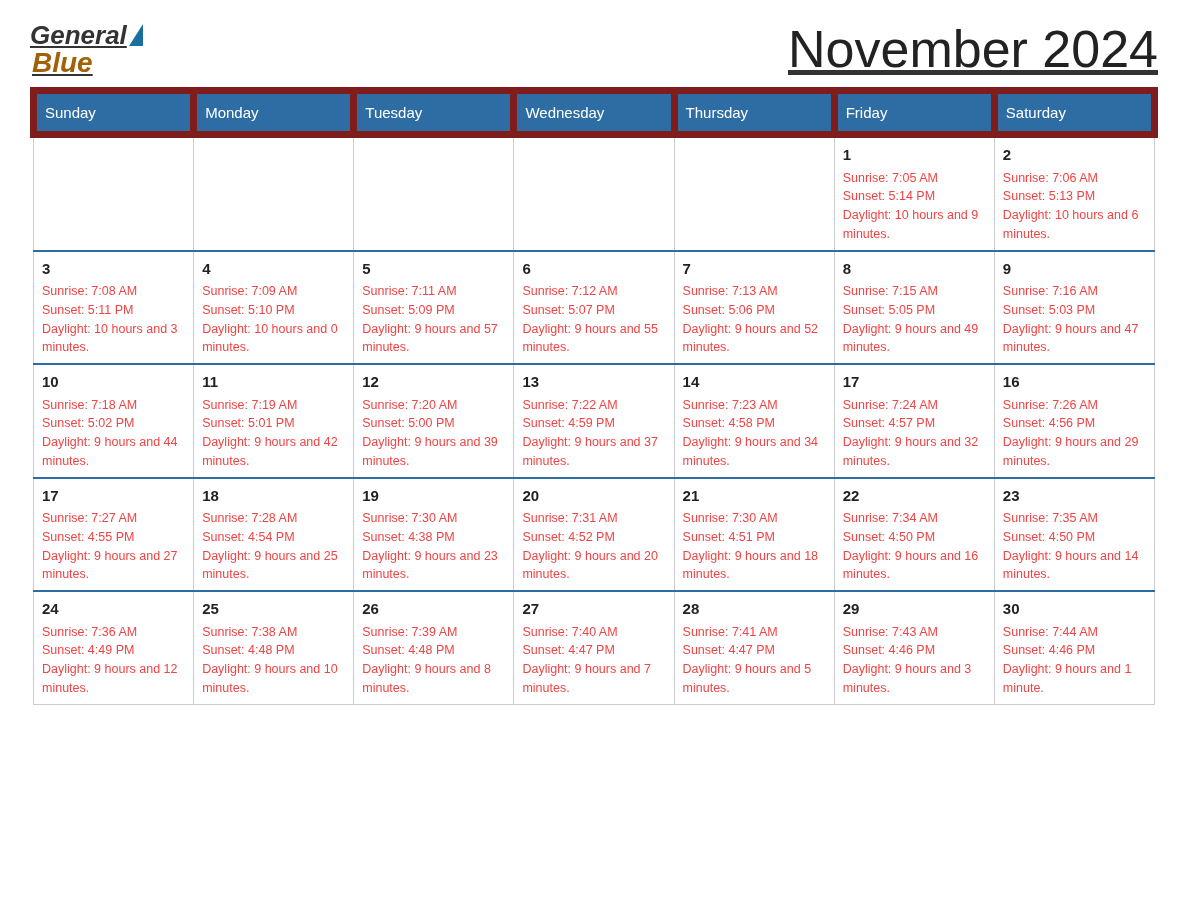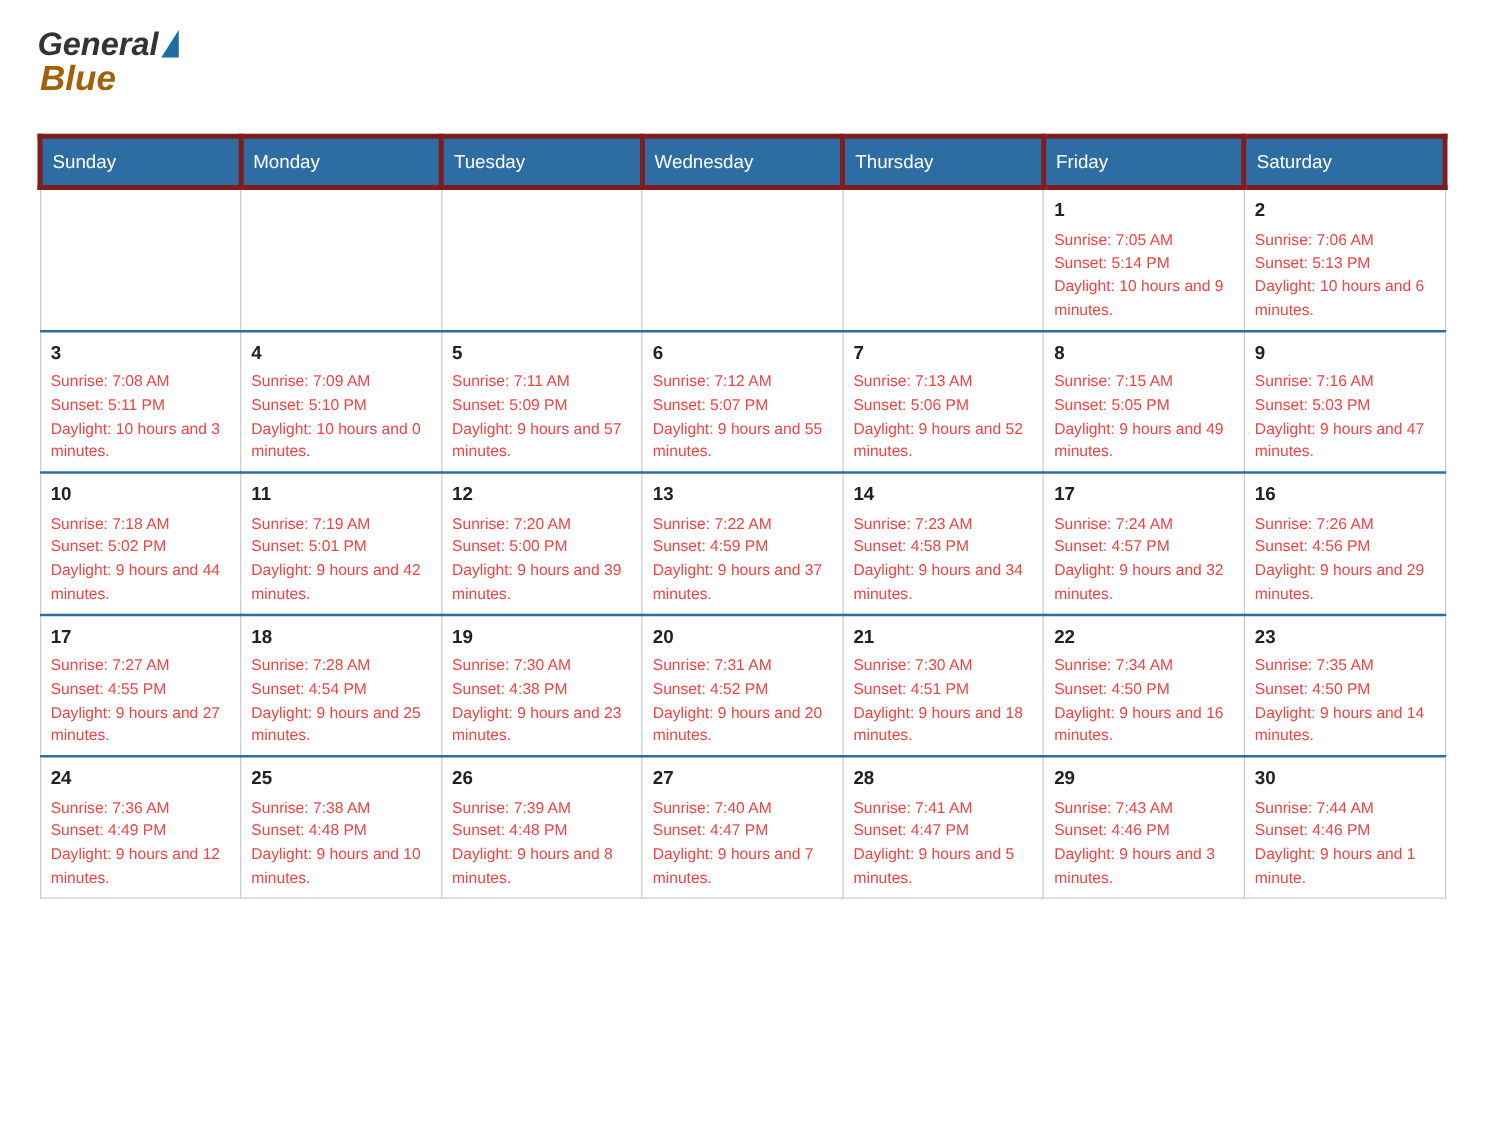--- a/index.html
+++ b/index.html
@@ -6,21 +6,22 @@
     body {
       font-family: Arial, sans-serif;
       background: #fff;
       color: #333;
       padding: 20px 30px;
     }
     .header {
       display: flex;
       justify-content: space-between;
       align-items: center;
-      margin-bottom: 28px;
+      margin-bottom: 8px;
+      text-decoration: underline;
     }
     .logo {
       display: flex;
       flex-direction: column;
       align-items: flex-start;
     }
     .logo-top {
       display: flex;
       align-items: center;
     }
@@ -64,21 +65,21 @@
       width: 100%;
       border-collapse: collapse;
     }
     .calendar th {
       background-color: #2e6da4;
       color: #fff;
       padding: 10px 8px;
       font-size: 15px;
       font-weight: normal;
       text-align: left;
-      border: 4px solid #7f1d1d;
+      border: 7px solid #7f1d1d;
     }
     .calendar td {
       border: 1px solid #ccc;
       vertical-align: top;
       padding: 6px 8px;
       width: 14.28%;
       min-height: 100px;
       background: #fff;
       font-size: 13px;
       line-height: 1.5;
@@ -110,20 +111,21 @@
 
 <div class="header">
   <div class="logo">
     <div class="logo-top">
       <span class="logo-general">General</span>
       <div class="logo-triangle"></div>
     </div>
     <span class="logo-blue">Blue</span>
   </div>
   <div class="title-area">
+    <div class="month-title">November 2024</div>
   </div>
 </div>
 
 <table class="calendar">
   <thead>
     <tr>
     <th>Sunday</th>
         <th>Monday</th>
         <th>Tuesday</th>
         <th>Wednesday</th>

